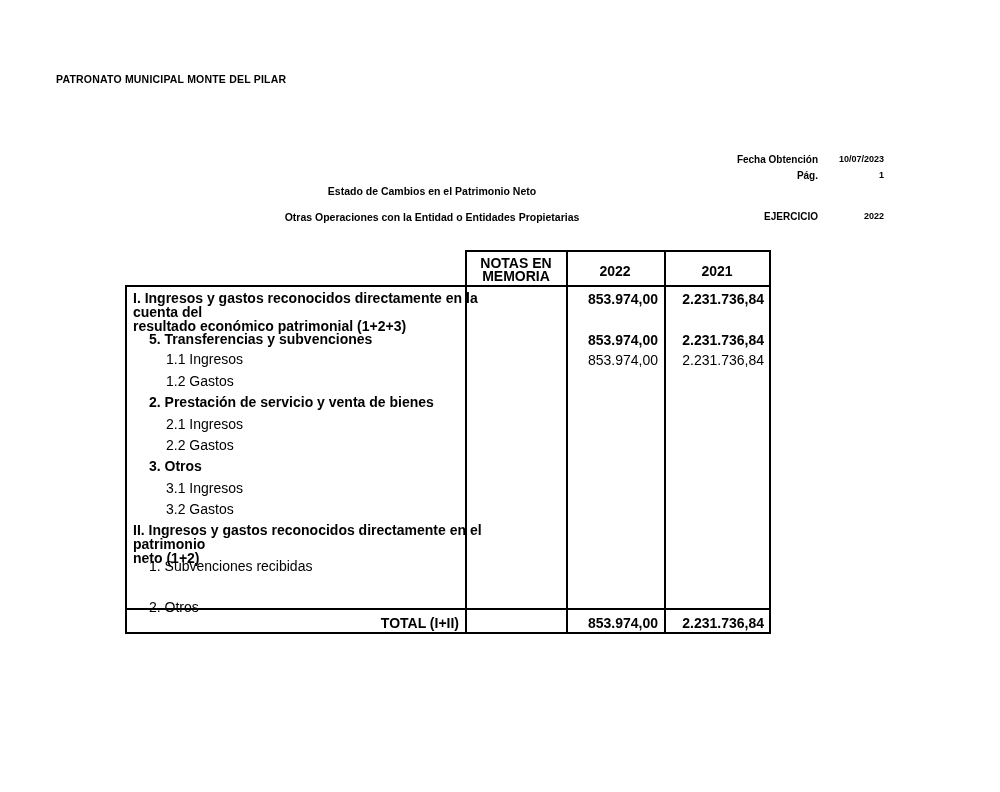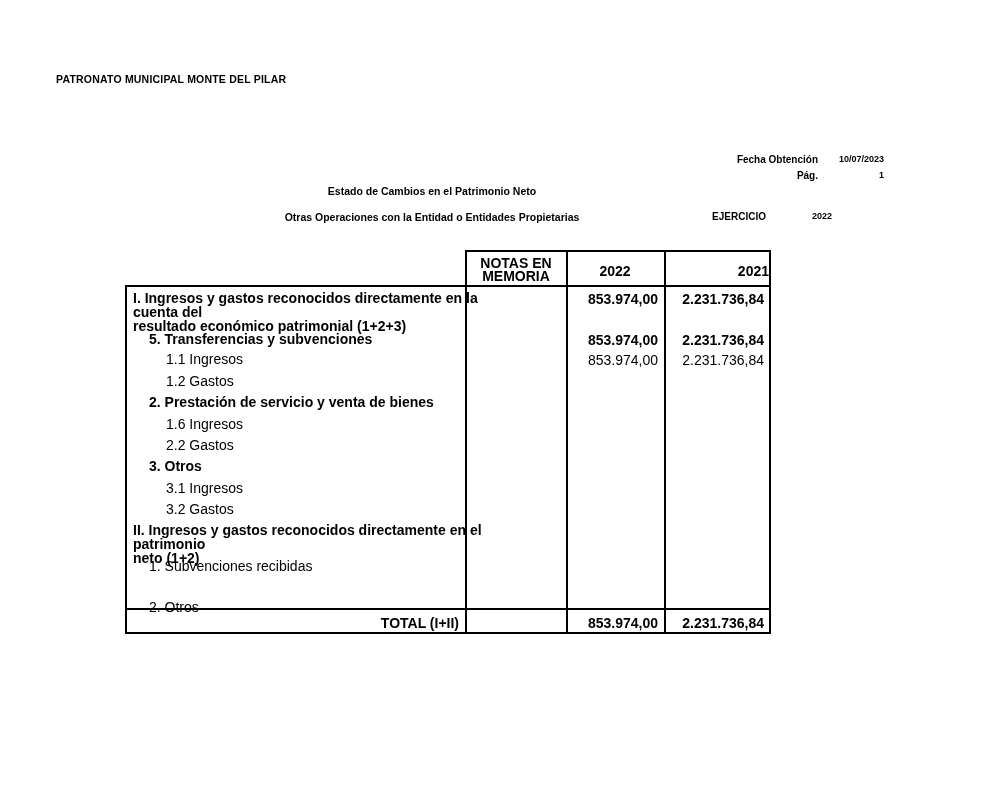--- a/index.html
+++ b/index.html
@@ -33,21 +33,21 @@
     white-space: nowrap;
   }
   .meta-value {
     left: 760px; width: 124px;
     text-align: right;
     font-size: 9px; font-weight: bold;
     white-space: nowrap;
   }
   .t-fecha { top: 154px; }
   .t-pag   { top: 170px; }
-  .t-ejer  { top: 211px; text-align: center; }
+  .t-ejer  { top: 211px; }
 
   
   .title {
     left: 132px; width: 600px;
     text-align: center;
     font-size: 10.5px; font-weight: bold;
     white-space: nowrap;
   }
   .title-main { top: 185px; }
   .title-sub  { top: 211px; }
@@ -82,21 +82,21 @@
     width: 646px; height: 2px;
     background: #000;
   }
 
   .h-notas {
     left: 341px; top: 7px; width: 100px;
     text-align: center; font-weight: bold;
     line-height: 13px;
   }
   .h-year1 { left: 442px; top: 13px; width: 96px; text-align: center; font-weight: bold; }
-  .h-year2 { left: 540px; top: 13px; width: 104px; text-align: right; font-weight: bold; }
+  .h-year2 { left: 540px; top: 13px; width: 104px; text-align: center; font-weight: bold; }
 
   .row { left: 0; width: 548px; height: 14px; }
   .row .lbl {
     position: absolute; top: 0;
     white-space: pre-line;
     line-height: 14px;
   }
   .lvl0 .lbl { left: 8px;  width: 352px; font-weight: bold; }
   .lvl1 .lbl { left: 24px; font-weight: bold; white-space: nowrap; }
   .lvl1r .lbl { left: 24px; font-weight: normal; white-space: nowrap; }
@@ -175,21 +175,21 @@
     <div class="lbl">1.2 Gastos</div>
     <div class="v22"></div>
     <div class="v21"></div>
   </div>
   <div class="abs row lvl1 r4">
     <div class="lbl">2. Prestación de servicio y venta de bienes</div>
     <div class="v22"></div>
     <div class="v21"></div>
   </div>
   <div class="abs row lvl2 r5">
-    <div class="lbl">1.6 Ingresos</div>
+    <div class="lbl">2.1 Ingresos</div>
     <div class="v22"></div>
     <div class="v21"></div>
   </div>
   <div class="abs row lvl2 r6">
     <div class="lbl">2.2 Gastos</div>
     <div class="v22"></div>
     <div class="v21"></div>
   </div>
   <div class="abs row lvl1 r7">
     <div class="lbl">3. Otros</div>

